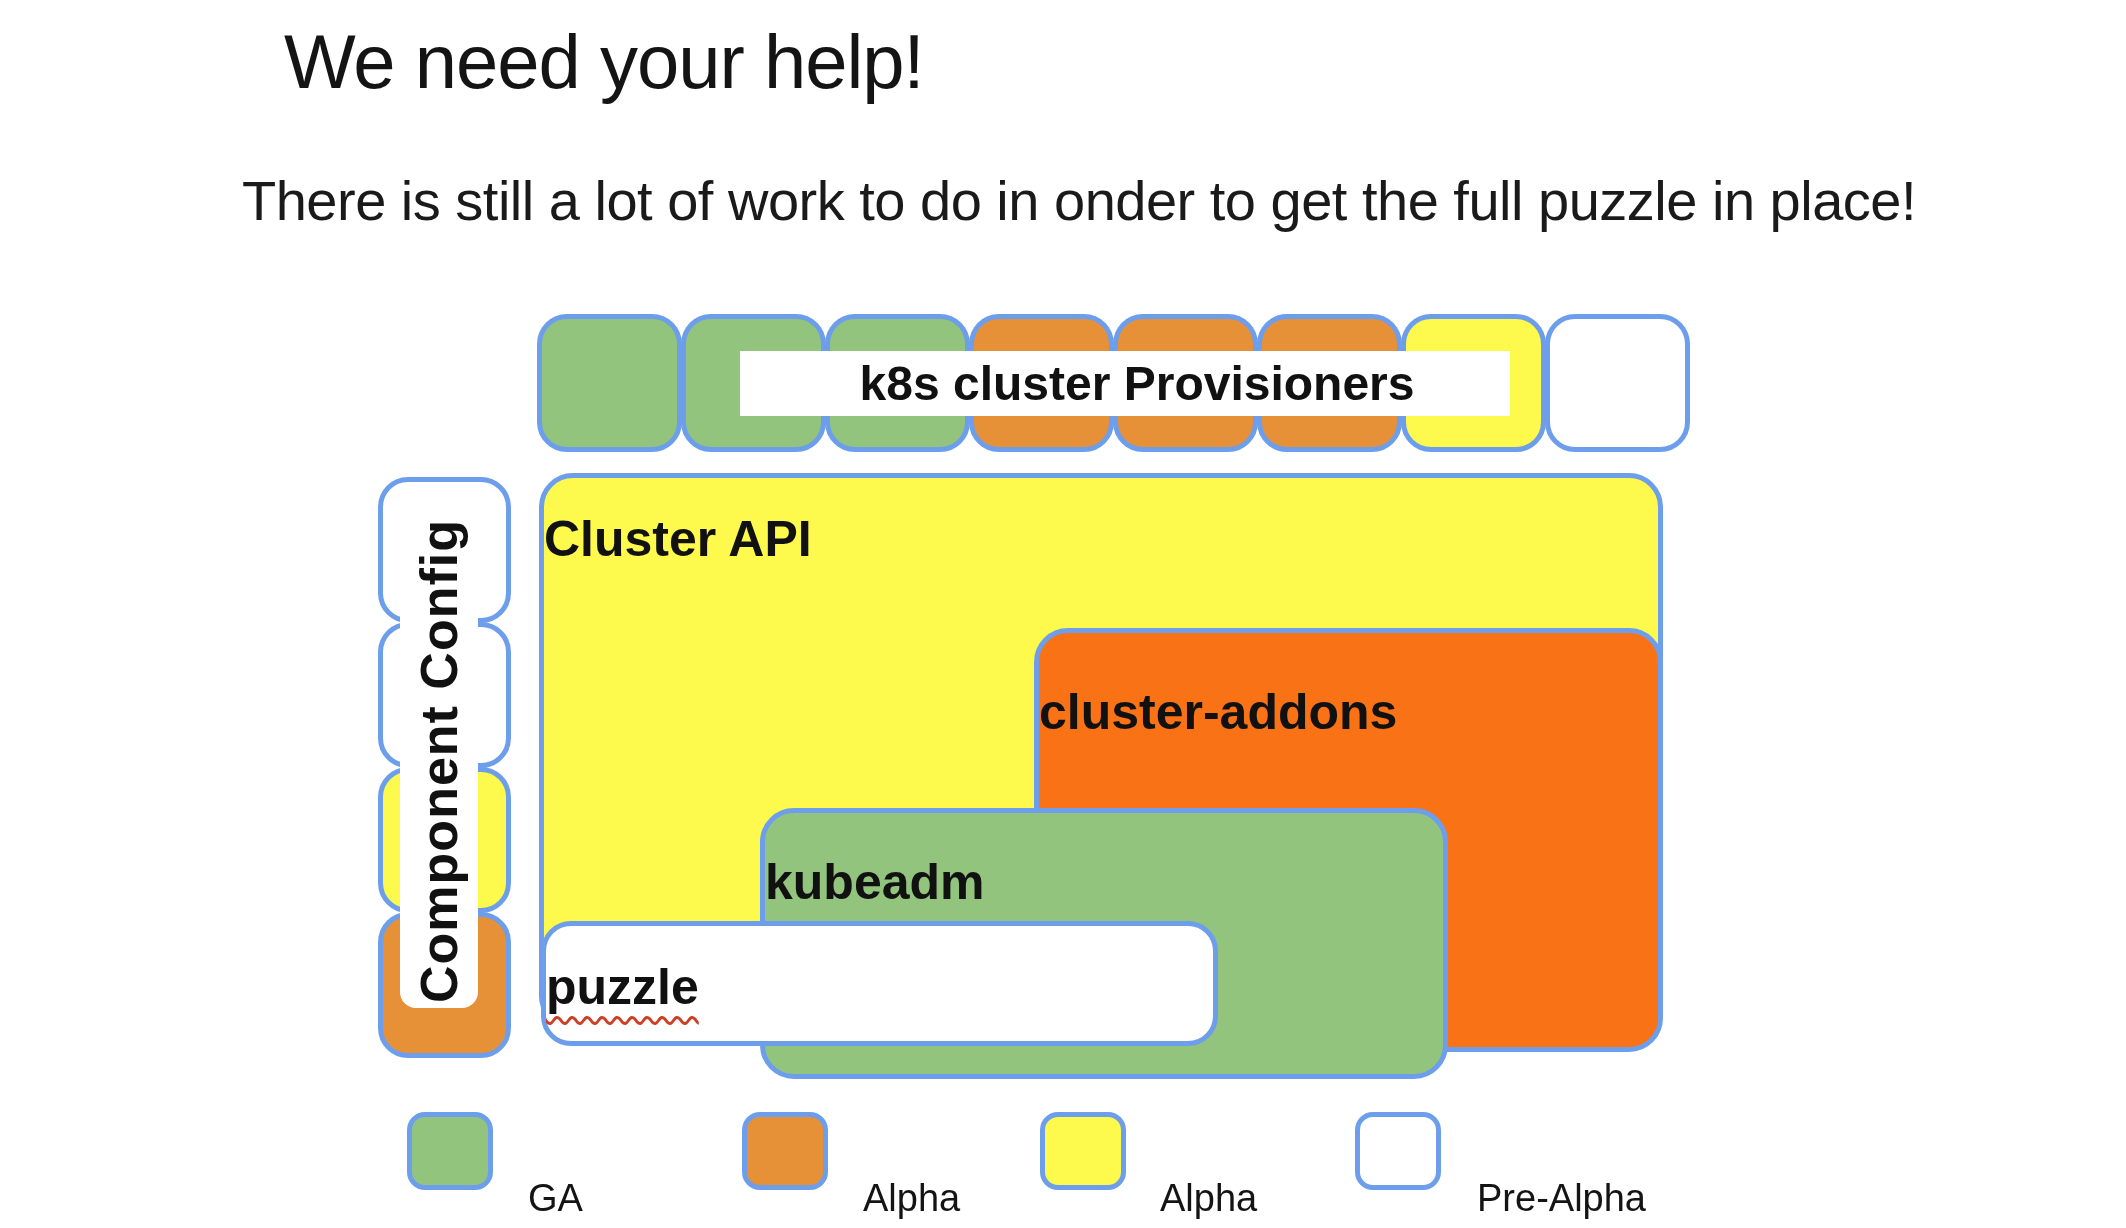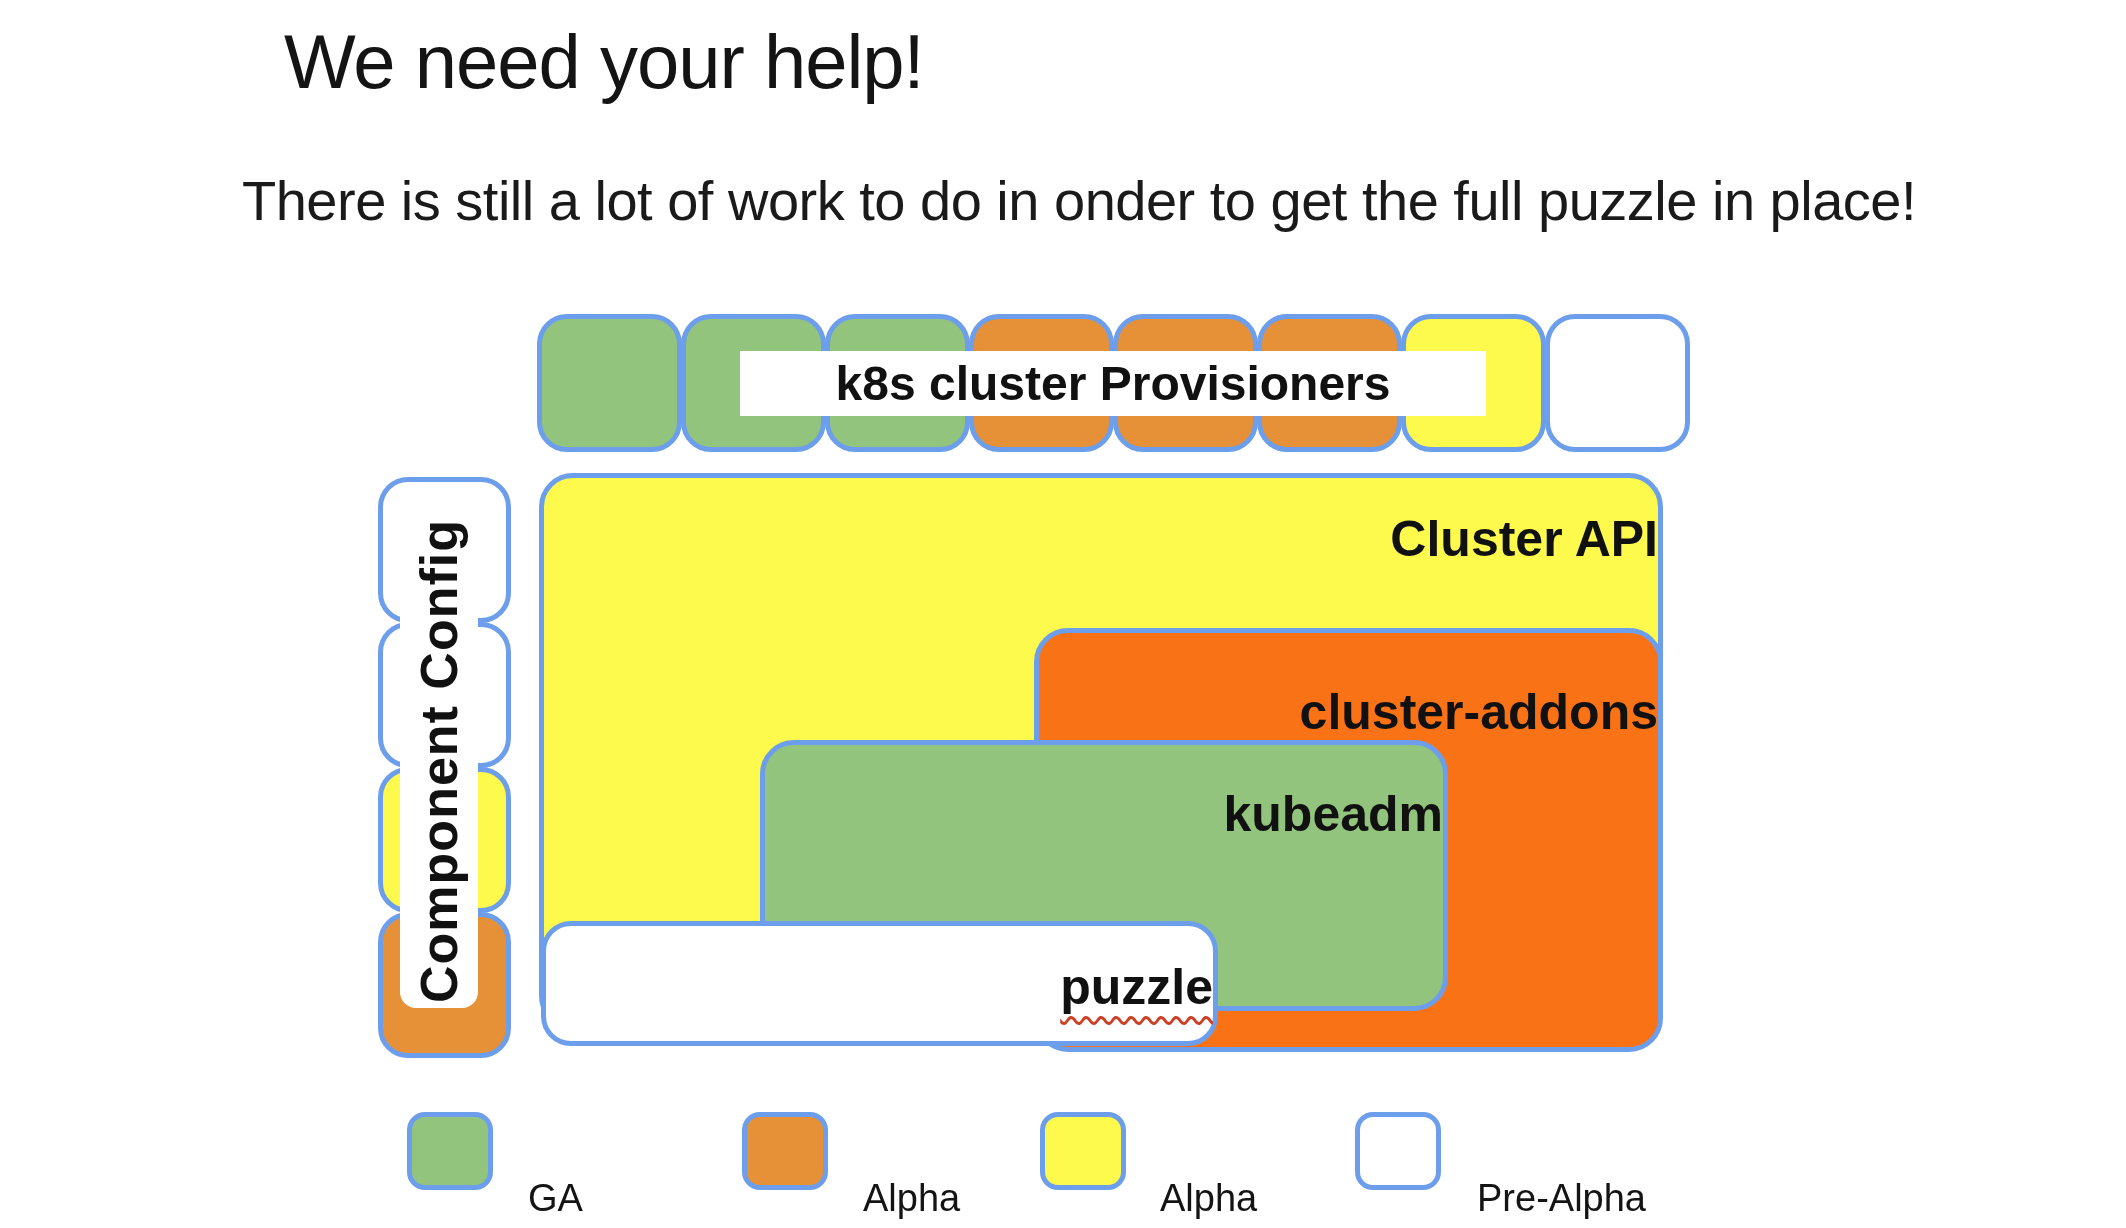--- a/index.html
+++ b/index.html
@@ -23,48 +23,48 @@
     position:absolute; box-sizing:border-box;
     border:5px solid #6d9eeb; border-radius:30px;
     background:#ffffff;
   }
   .prov-piece { top:314px; width:145px; height:138px; z-index:1; }
   .p0{left:537px}.p1{left:681px}.p2{left:825px}.p3{left:969px}
   .p4{left:1113px}.p5{left:1257px}.p6{left:1401px}.p7{left:1545px}
   .prov-label {
     position:absolute; left:740px; top:351px; width:746px; height:65px;
     background:#ffffff; z-index:2; text-align:center;
-    font-size:48px; font-weight:700; line-height:65px; white-space:nowrap;
+    font-size:48px; font-weight:700; line-height:65px; white-space:nowrap;padding-left:24px;
   }
   
   .cc-piece { left:378px; width:133px; height:146px; z-index:1; }
   .c0{top:477px}.c1{top:622px}.c2{top:767px}.c3{top:912px}
   .cc-label {
     position:absolute; left:400px; top:514px; width:78px; height:494px;
     background:#ffffff; border-radius:16px; z-index:2;
   }
   .cc-label span {
     position:absolute; left:50%; top:50%;
     transform:translate(-50%,-50%) rotate(-90deg);
     font-size:52px; font-weight:700; letter-spacing:1px; white-space:nowrap;
   }
   
   .bigbox {
     position:absolute; box-sizing:border-box;
     border:5px solid #6d9eeb; border-radius:34px;
   }
   .box-label {
-    position:absolute; left:0; width:100%; text-align:right;
+    position:absolute; left:0; width:100%; text-align:left;
     font-size:50px; font-weight:700; line-height:50px; white-space:nowrap;
   }
   .cluster-api  { left:539px;  top:473px; width:1124px; height:557px; z-index:1; }
   .cluster-api  .box-label { top:36px; }
   .cluster-addons { left:1034px; top:628px; width:629px; height:424px; z-index:2; }
   .cluster-addons .box-label { top:54px; }
-  .kubeadm { left:760px; top:740px; width:688px; height:271px; z-index:3; }
+  .kubeadm { left:760px; top:808px; width:688px; height:271px; z-index:3; }
   .kubeadm .box-label { top:44px; }
   .etcdadm { left:541px; top:921px; width:677px; height:125px; border-radius:30px; z-index:4; }
   .etcdadm .box-label { top:36px; }
   .squiggle {
     text-decoration:underline; text-decoration-style:wavy;
     text-decoration-color:#cc4125; text-decoration-thickness:3px;
     text-underline-offset:12px;
   }
   
   .legend-swatch {

